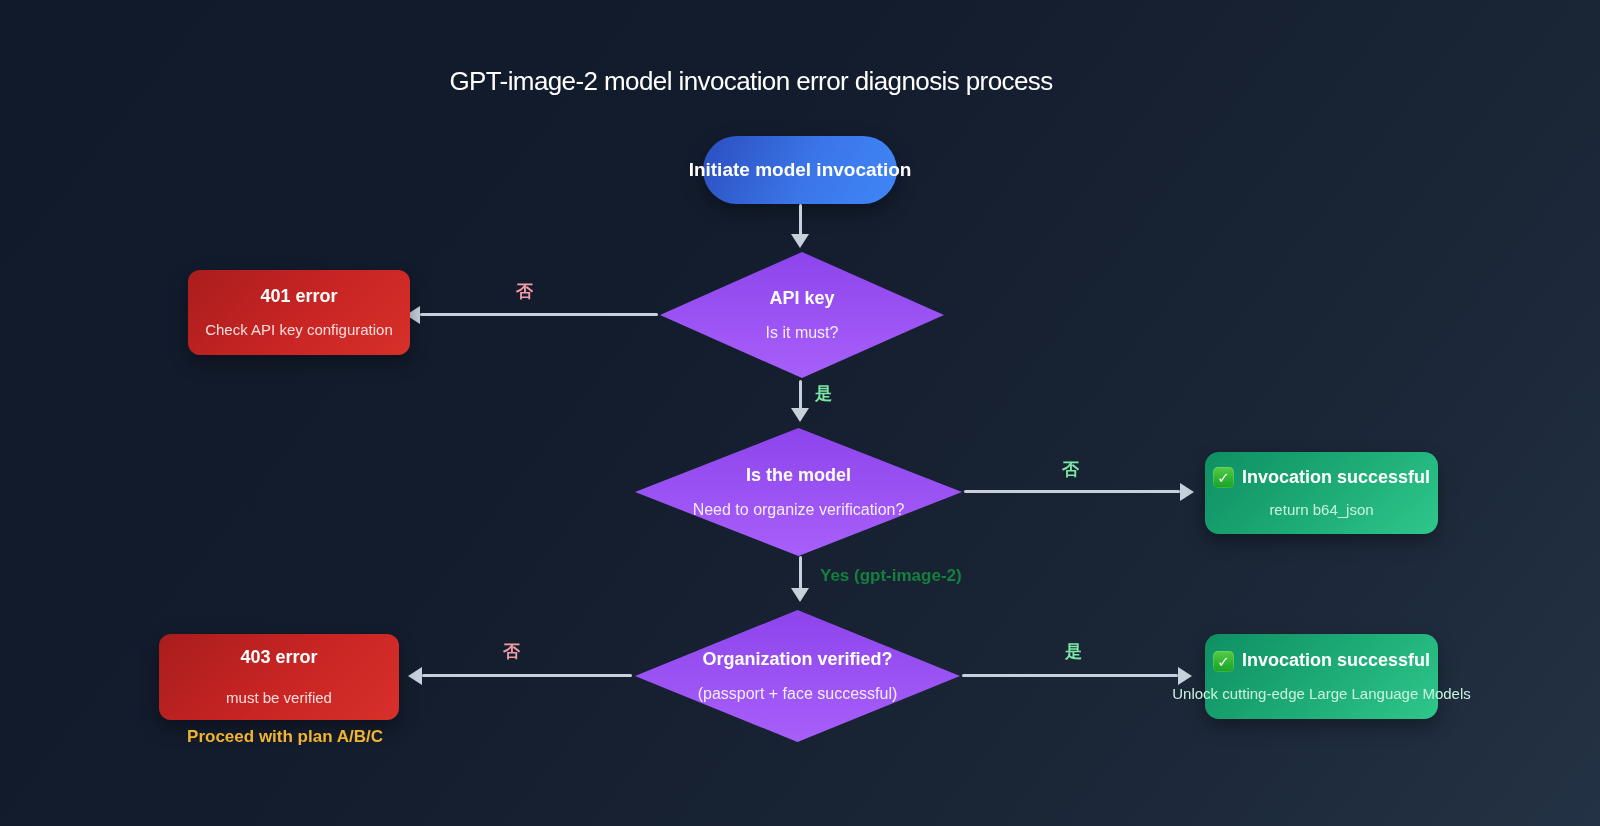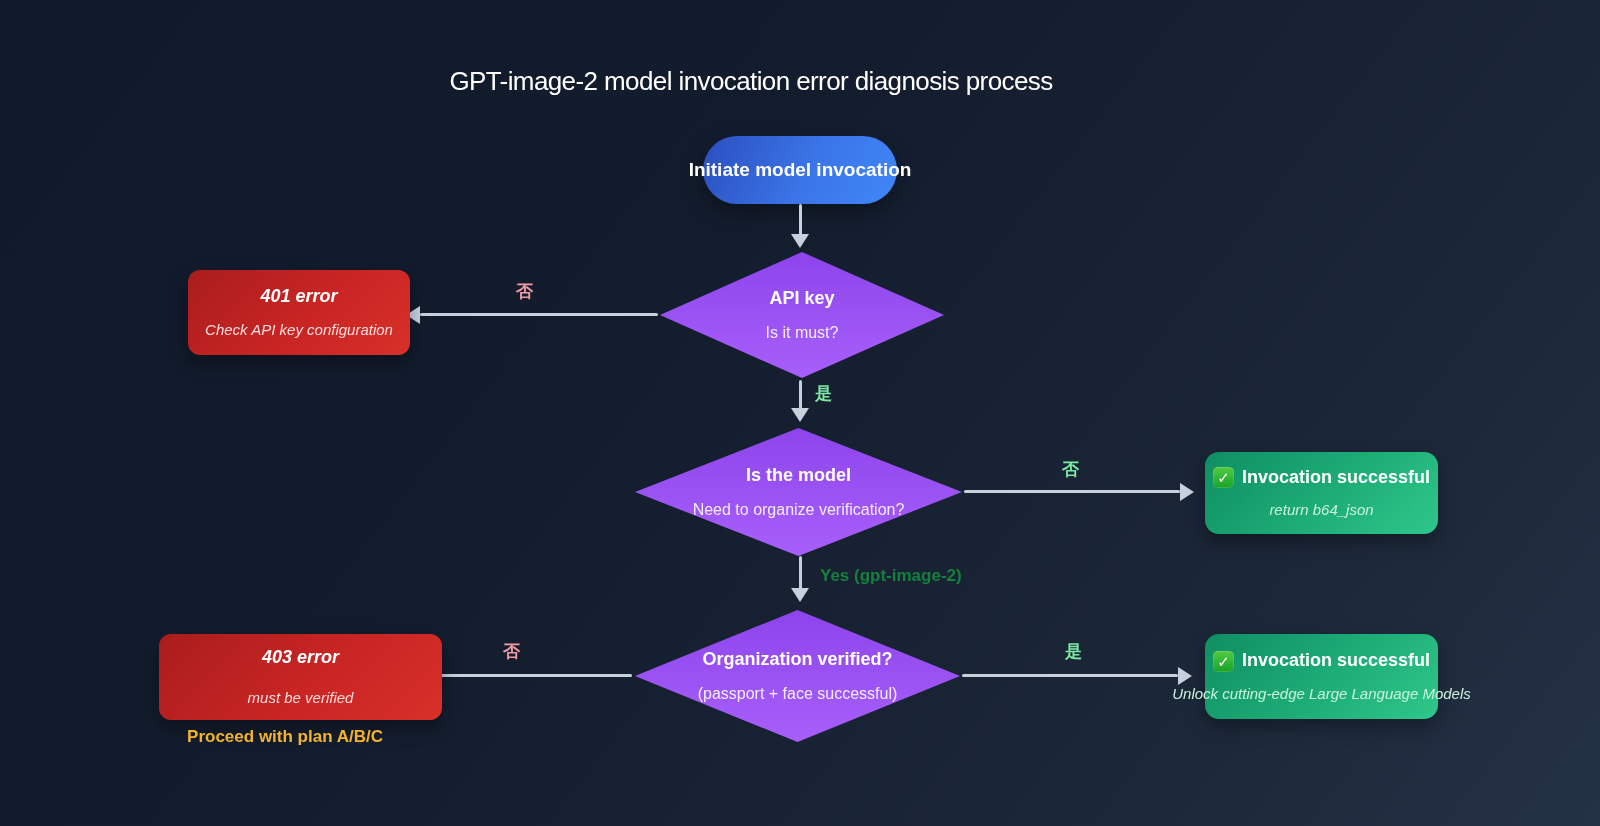--- a/index.html
+++ b/index.html
@@ -31,32 +31,31 @@
   }
   .diamond .ns{color:#f3ecff;font-size:16px;}
   .d1{left:660px;top:252px;width:284px;height:126px;}
   .d2{left:635px;top:428px;width:327px;height:128px;}
   .d3{left:635px;top:610px;width:325px;height:132px;}
 
   .rbox{
     border-radius:12px;
     background:linear-gradient(135deg,#aa1d1d 0%,#c92524 55%,#d8302a 100%);
     box-shadow:0 8px 18px rgba(0,0,0,.35);
-    font-style:italic;
   }
   .rbox .ns{color:#f6dedd;}
   .b401{left:188px;top:270px;width:222px;height:85px;}
-  .b403{left:159px;top:634px;width:283px;height:86px;gap:8px;}
+  .b403{left:159px;top:634px;width:240px;height:86px;gap:8px;}
 
   .gbox{
     border-radius:14px;
     background:linear-gradient(135deg,#0f8f63 0%,#1ead77 55%,#2fc78b 100%);
     box-shadow:0 8px 18px rgba(0,0,0,.35);
   }
-  .gbox .ns{color:#c9f3dd;font-style:italic;}
+  .gbox .ns{color:#c9f3dd;}
   .g1{left:1205px;top:452px;width:233px;height:82px;}
   .g2{left:1205px;top:634px;width:233px;height:85px;}
   .trow{display:flex;align-items:center;white-space:nowrap;}
   .check{
     width:21px;height:21px;border-radius:5px;margin-right:8px;flex:0 0 auto;
     background:linear-gradient(180deg,#57cb45 0%,#2db232 60%,#1aa326 100%);
     display:flex;align-items:center;justify-content:center;
     color:#fff;font-size:15px;font-weight:900;line-height:1;
     box-shadow:inset 0 0 0 1px rgba(255,255,255,.15);
   }

